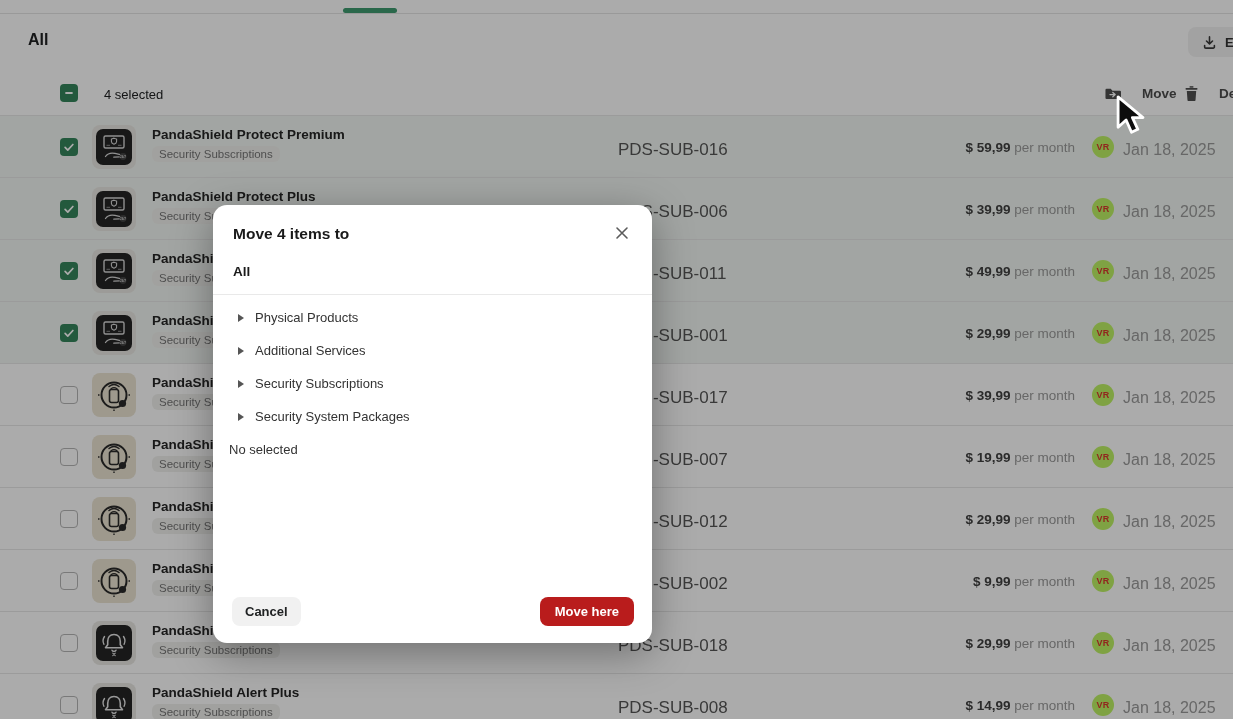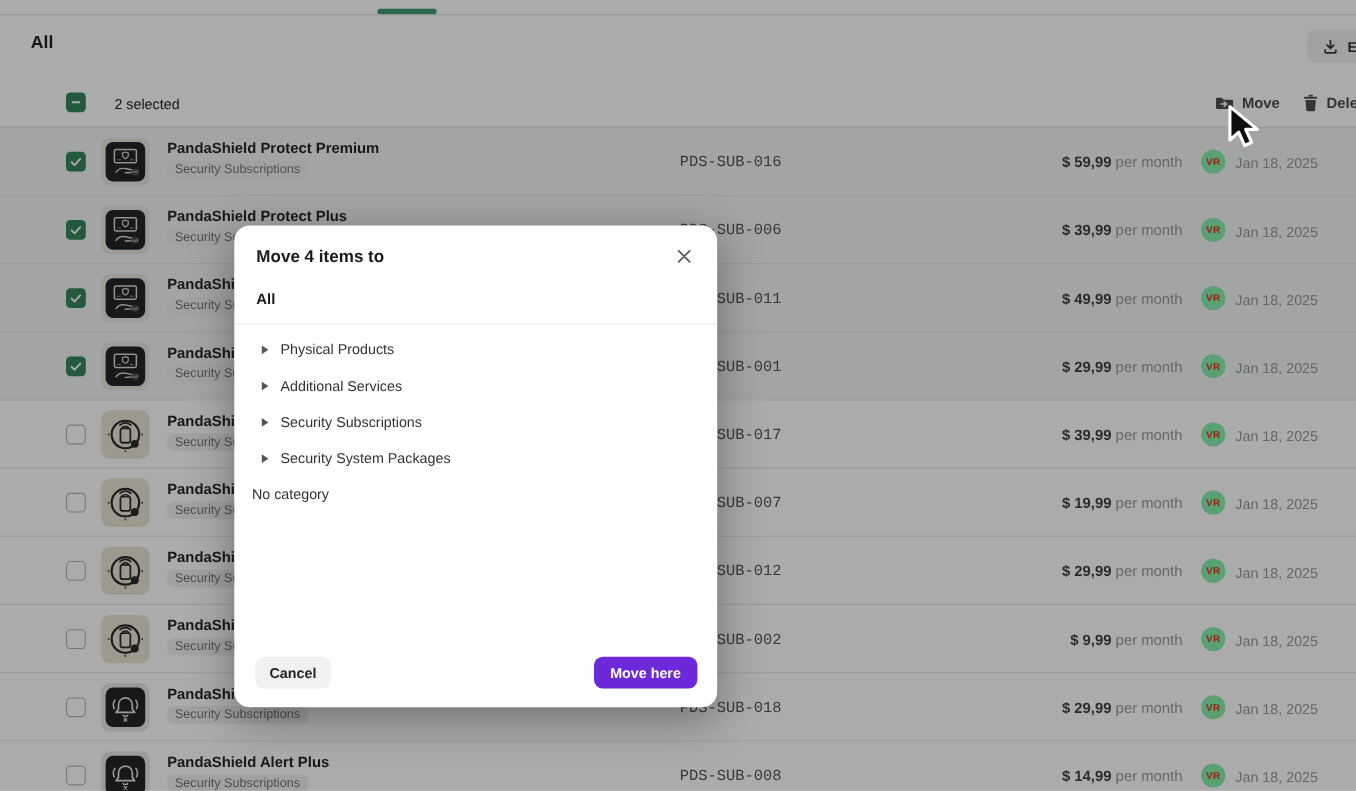--- a/index.html
+++ b/index.html
@@ -12,66 +12,66 @@
 
   .page-title { position: absolute; top: 31px; left: 28px; font-size: 16px; font-weight: bold; color: #202223; }
 
   .export-btn { position: absolute; top: 27px; left: 1188px; width: 120px; height: 30px; background: #f2f2f2;
     border: none; border-radius: 8px; display: flex; align-items: center; gap: 8px; padding: 0 14px;
     font-family: inherit; font-weight: bold; font-size: 13px; color: #323232; cursor: pointer; }
 
   .sel-cb { position: absolute; top: 84px; left: 60px; width: 18px; height: 18px; border-radius: 4px;
     background: #35855c; display: flex; align-items: center; justify-content: center; cursor: pointer; }
   .sel-text { position: absolute; top: 87px; left: 104px; font-size: 13px; color: #202223; }
-  .bulk-btn { position: absolute; top: 85px; display: flex; align-items: center; gap: 7px; background: none; border: none;
+  .bulk-btn { position: absolute; top: 85px; display: flex; align-items: center; gap: 20px; background: none; border: none;
     font-family: inherit; font-weight: bold; font-size: 13.5px; color: #4d4d4d; cursor: pointer; }
   .move-btn { left: 1104px; }
   .delete-btn { left: 1184px; }
 
   .rows { position: absolute; top: 115px; left: 0; width: 100%; }
   .row { position: relative; height: 62px; border-top: 1px solid #e7e7e7; background: #fff; }
   .row.selected { background: #f2f7f3; padding-left: 32px; }
   .cb { position: absolute; left: 60px; top: 22px; width: 18px; height: 18px; border-radius: 4px; cursor: pointer; }
   .cb.unchecked { background: #fff; border: 1.5px solid #b5b5b5; }
   .cb.checked { background: #35855c; display: flex; align-items: center; justify-content: center; }
   .thumb { position: absolute; left: 92px; top: 9px; width: 44px; height: 44px; border-radius: 8px;
     display: flex; align-items: center; justify-content: center; overflow: hidden; }
   .thumb.bg-light { background: #e9e8e3; }
   .thumb.bg-beige { background: #ece5d2; }
   .thumb .dark-sq { width: 36px; height: 36px; border-radius: 7px; background: #242424; display: flex; align-items: center; justify-content: center; }
   .pname { position: absolute; left: 152px; top: 11px; font-weight: bold; font-size: 13.5px; color: #262626; white-space: nowrap; }
   .ptag { position: absolute; left: 152px; top: 30px; font-size: 11.5px; color: #757575; background: #f1f1ee;
     padding: 2px 7px; border-radius: 6px; white-space: nowrap; }
-  .sku { position: absolute; left: 618px; top: 24px; font-size: 14px; color: #565656; font-family: Liberation Mono, monospace; }
+  .sku { position: absolute; left: 618px; top: 24px; font-size: 17px; color: #565656; }
   .price { position: absolute; right: 158px; top: 24px; font-size: 13.5px; white-space: nowrap; }
   .amt { color: #404040; font-weight: bold; text-align: center; }
   .per { color: #9a9a9a; }
   .vr { position: absolute; left: 1092px; top: 20px; width: 22px; height: 22px; border-radius: 50%;
-    background: #86efac; color: #d8392e; font-size: 9px; font-weight: bold; display: flex; align-items: center;
+    background: #bef264; color: #d8392e; font-size: 9px; font-weight: bold; display: flex; align-items: center;
     justify-content: center; letter-spacing: .3px; }
-  .date { position: absolute; left: 1123px; top: 25px; font-size: 13px; color: #9a9a9a; white-space: nowrap; }
+  .date { position: absolute; left: 1123px; top: 25px; font-size: 16px; color: #9a9a9a; white-space: nowrap; }
 
   .overlay { position: absolute; inset: 0; background: rgba(0,0,0,0.33); z-index: 5; }
 
   .modal { position: absolute; left: 213px; top: 205px; width: 439px; height: 438px; background: #fff;
     border-radius: 14px; z-index: 10; box-shadow: 0 10px 40px rgba(0,0,0,0.35); padding-left: 31px; }
   .modal-title { position: absolute; left: 20px; top: 20px; font-size: 15.5px; font-weight: bold; color: #1a1a1a; }
   .modal-close { position: absolute; right: 18px; top: 16px; width: 24px; height: 24px; background: none; border: none;
     display: flex; align-items: center; justify-content: center; cursor: pointer; }
   .modal-root { position: absolute; left: 20px; top: 59px; font-size: 13.5px; font-weight: bold; color: #1a1a1a; cursor: pointer; }
   .modal-divider { position: absolute; top: 89px; left: 0; width: 100%; height: 1px; background: #e9e9e9; }
   .modal-tree { position: absolute; top: 96px; left: 0; width: 100%; }
   .tree-item { height: 33px; display: flex; align-items: center; padding-left: 25px; gap: 11px;
     font-size: 13px; color: #333; cursor: pointer; }
   .tree-caret { width: 0; height: 0; border-left: 6px solid #555; border-top: 4.5px solid transparent;
     border-bottom: 4.5px solid transparent; }
   .no-category { height: 33px; display: flex; align-items: center; padding-left: 16px; font-size: 13px; color: #333; cursor: pointer; }
   .cancel-btn { position: absolute; left: 19px; bottom: 17px; height: 29px; padding: 0 13px; background: #f1f1f1;
     border: none; border-radius: 8px; font-family: inherit; font-weight: bold; font-size: 13px; color: #202223; cursor: pointer; margin-top: 14px; }
-  .confirm-btn { position: absolute; right: 18px; bottom: 17px; height: 29px; padding: 0 15px; background: #6d28d9;
+  .confirm-btn { position: absolute; right: 18px; bottom: 17px; height: 29px; padding: 0 15px; background: #b91c1c;
     border: none; border-radius: 8px; font-family: inherit; font-weight: bold; font-size: 13px; color: #ffffff; cursor: default; }
 
   .cursor { position: absolute; left: 1114px; top: 95px; z-index: 20; pointer-events: none; }
 </style>
 </head>
 <body>
 
 <div class="page">
 
   <div class="top-divider"></div>
@@ -87,21 +87,21 @@
         </svg>
     </span>
     <span>Export</span>
   </button>
 
   <span class="sel-cb">
     <svg width="14" height="14" viewBox="0 0 18 18">
         <rect x="4" y="7.8" width="10" height="2.4" rx="1.2" fill="#fff"></rect>
       </svg>
   </span>
-  <span class="sel-text">2 selected</span>
+  <span class="sel-text">4 selected</span>
 
   <button class="bulk-btn move-btn">
     <span style="display:flex">
       <svg width="18" height="16" viewBox="0 0 19 17">
           <path d="M1.5 4 h5.6 l1.8 2 h7.9 a1.2 1.2 0 0 1 1.2 1.2 v6.6 a1.2 1.2 0 0 1 -1.2 1.2 H2.7 a1.2 1.2 0 0 1 -1.2 -1.2 V5.2 A1.2 1.2 0 0 1 2.7 4 z" fill="#4f4f4f"></path>
           <path d="M6.3 10.2 h5.2 M9.3 7.9 l2.5 2.3 -2.5 2.3" fill="none" stroke="#fff" stroke-width="1.4" stroke-linecap="round" stroke-linejoin="round"></path>
         </svg>
     </span>
     <span>Move</span>
   </button>
@@ -362,21 +362,21 @@
     <span>Additional Services</span>
   </div>
         <div class="tree-item">
     <span class="tree-caret"></span>
     <span>Security Subscriptions</span>
   </div>
         <div class="tree-item">
     <span class="tree-caret"></span>
     <span>Security System Packages</span>
   </div>
-        <div class="no-category">No category</div>
+        <div class="no-category">No selected</div>
       </div>
     <button class="cancel-btn">Cancel</button>
     <button class="confirm-btn">Move here</button>
   </div>
 
   <svg class="cursor" width="34" height="40" viewBox="0 0 26 31">
     <path d="M3 1.5 L3 25 L9.2 19.4 L13.4 28.9 L18.3 26.6 L14.1 17.5 L22.3 17.5 Z" fill="#0d0d0d" stroke="#ffffff" stroke-width="2.2" stroke-linejoin="round"></path>
   </svg>
 
 </div>

